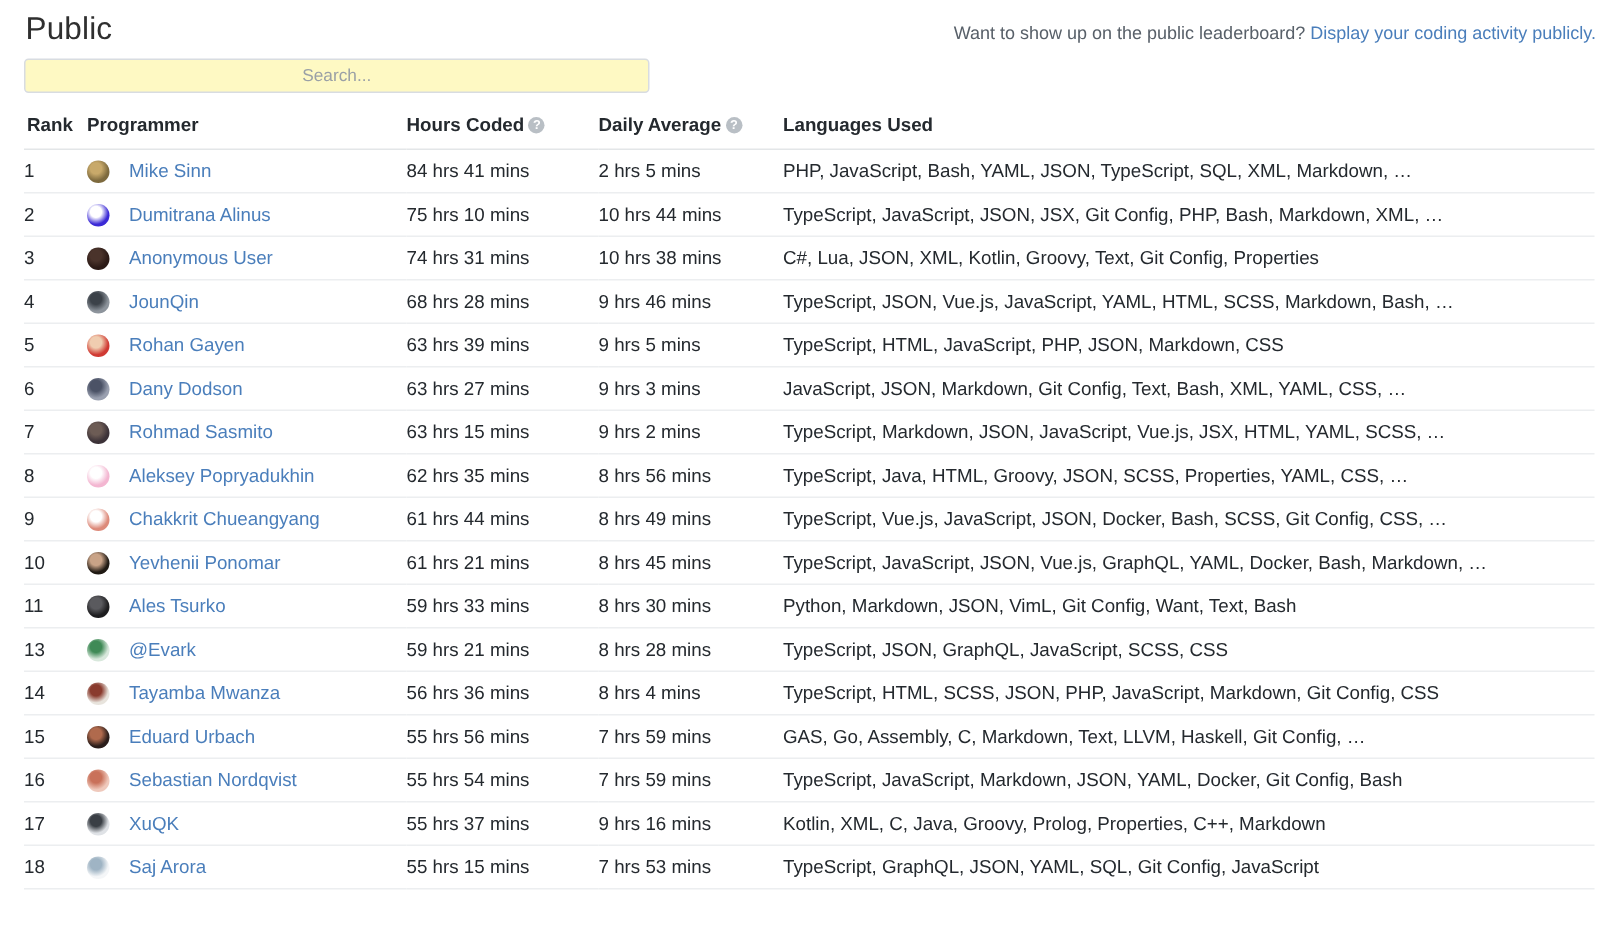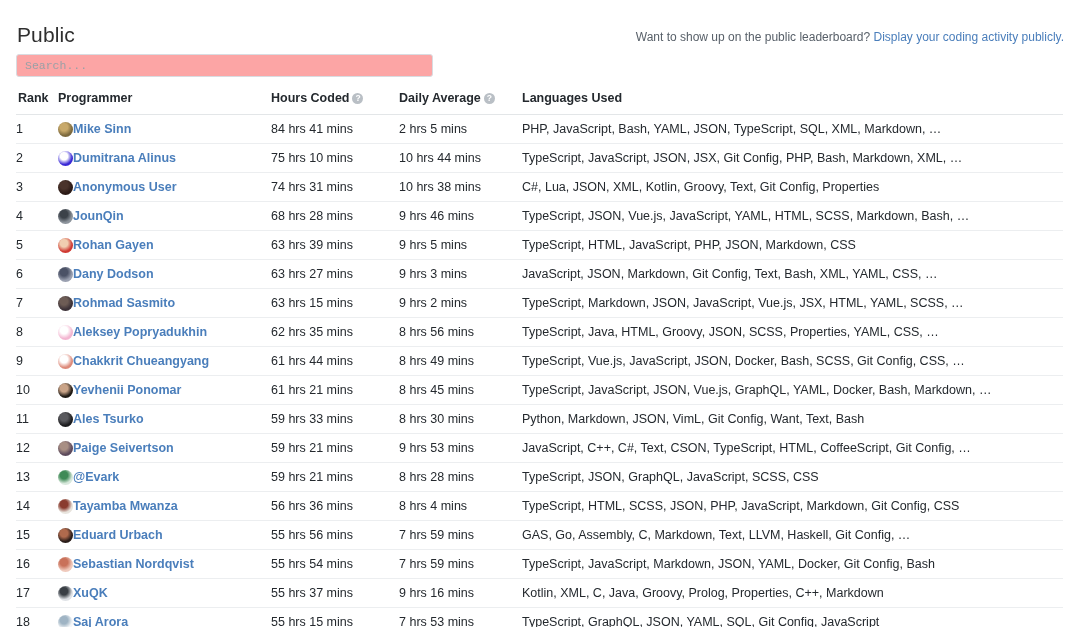--- a/index.html
+++ b/index.html
@@ -10,21 +10,21 @@
     height: 627px;
     background: #ffffff;
     font-family: "Liberation Sans", sans-serif;
     color: #24292e;
     overflow: hidden;
   }
   .page {
     position: relative;
     width: 1080px;
     height: 504px;
-    padding: 15px 16px;
+    padding: 0 16px;
   }
   
   .top-row {
     display: flex;
     align-items: flex-start;
     justify-content: space-between;
     padding-top: 8px;
     height: 32px;
   }
   .page-title {
@@ -51,24 +51,25 @@
   .search-wrap {
     margin-top: 7px;
   }
   .search-input {
     width: 417px;
     height: 23px;
     border: 1px solid #d8dce1;
     border-radius: 3px;
     padding: 0 8px;
     font-size: 11.5px;
-    font-family: Liberation Mono, monospace;
+    font-family: Liberation Sans, sans-serif;
     color: #24292e;
     outline: none;
-    background: #fca5a5;
+    background: #fef9c3;
+    text-align: center;
   }
   .search-input::placeholder { color: #9aa0a6; }
 
   
   table.leaderboard {
     width: 1047px;
     border-collapse: collapse;
     margin-top: 14px;
     table-layout: fixed;
   }
@@ -110,21 +111,21 @@
     color: #fff;
     font-size: 8.5px;
     line-height: 11px;
     text-align: center;
     font-weight: bold;
     vertical-align: 1px;
     margin-left: 3px;
     font-family: "Liberation Sans", sans-serif;
   }
 
-  .prog-cell { display: flex; gap: 0; font-weight: bold; }
+  .prog-cell { display: flex; gap: 13px; }
   .avatar {
     width: 15px;
     height: 15px;
     border-radius: 50%;
     flex: 0 0 15px;
     display: block;
     background-size: cover;
     position: relative;
     overflow: hidden;
   }
@@ -308,32 +309,20 @@
             <div class="prog-cell">
               <span class="avatar" style="background: radial-gradient(circle at 40% 35%, rgb(90, 90, 94) 0%, rgb(90, 90, 94) 28%, rgb(29, 29, 31) 62%, rgb(29, 29, 31) 100%);"></span>
               <a class="prog-name" href="#">Ales Tsurko</a>
             </div>
           </td>
           <td class="num">59 hrs 33 mins</td>
           <td class="num">8 hrs 30 mins</td>
           <td class="lang-cell">Python, Markdown, JSON, VimL, Git Config, Want, Text, Bash</td>
         </tr>
         <tr>
-          <td class="td-rank num">12</td>
-          <td>
-            <div class="prog-cell">
-              <span class="avatar" style="background: radial-gradient(circle at 40% 35%, rgb(168, 143, 132) 0%, rgb(168, 143, 132) 28%, rgb(93, 74, 92) 62%, rgb(93, 74, 92) 100%);"></span>
-              <a class="prog-name" href="#">Paige Seivertson</a>
-            </div>
-          </td>
-          <td class="num">59 hrs 21 mins</td>
-          <td class="num">9 hrs 53 mins</td>
-          <td class="lang-cell">JavaScript, C++, C#, Text, CSON, TypeScript, HTML, CoffeeScript, Git Config, …</td>
-        </tr>
-        <tr>
           <td class="td-rank num">13</td>
           <td>
             <div class="prog-cell">
               <span class="avatar" style="background: radial-gradient(circle at 40% 35%, rgb(63, 138, 86) 0%, rgb(63, 138, 86) 28%, rgb(216, 232, 220) 62%, rgb(216, 232, 220) 100%);"></span>
               <a class="prog-name" href="#">@Evark</a>
             </div>
           </td>
           <td class="num">59 hrs 21 mins</td>
           <td class="num">8 hrs 28 mins</td>
           <td class="lang-cell">TypeScript, JSON, GraphQL, JavaScript, SCSS, CSS</td>

